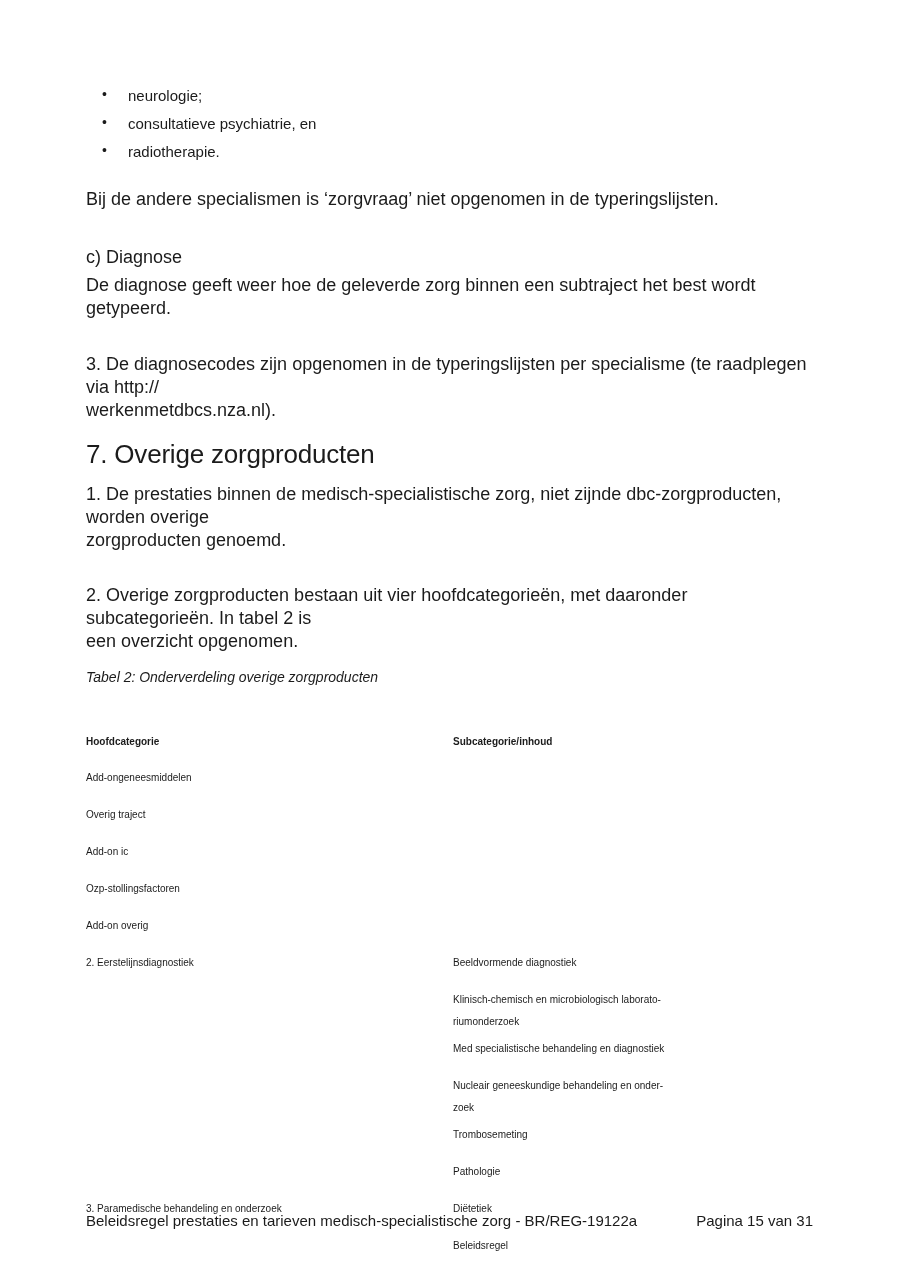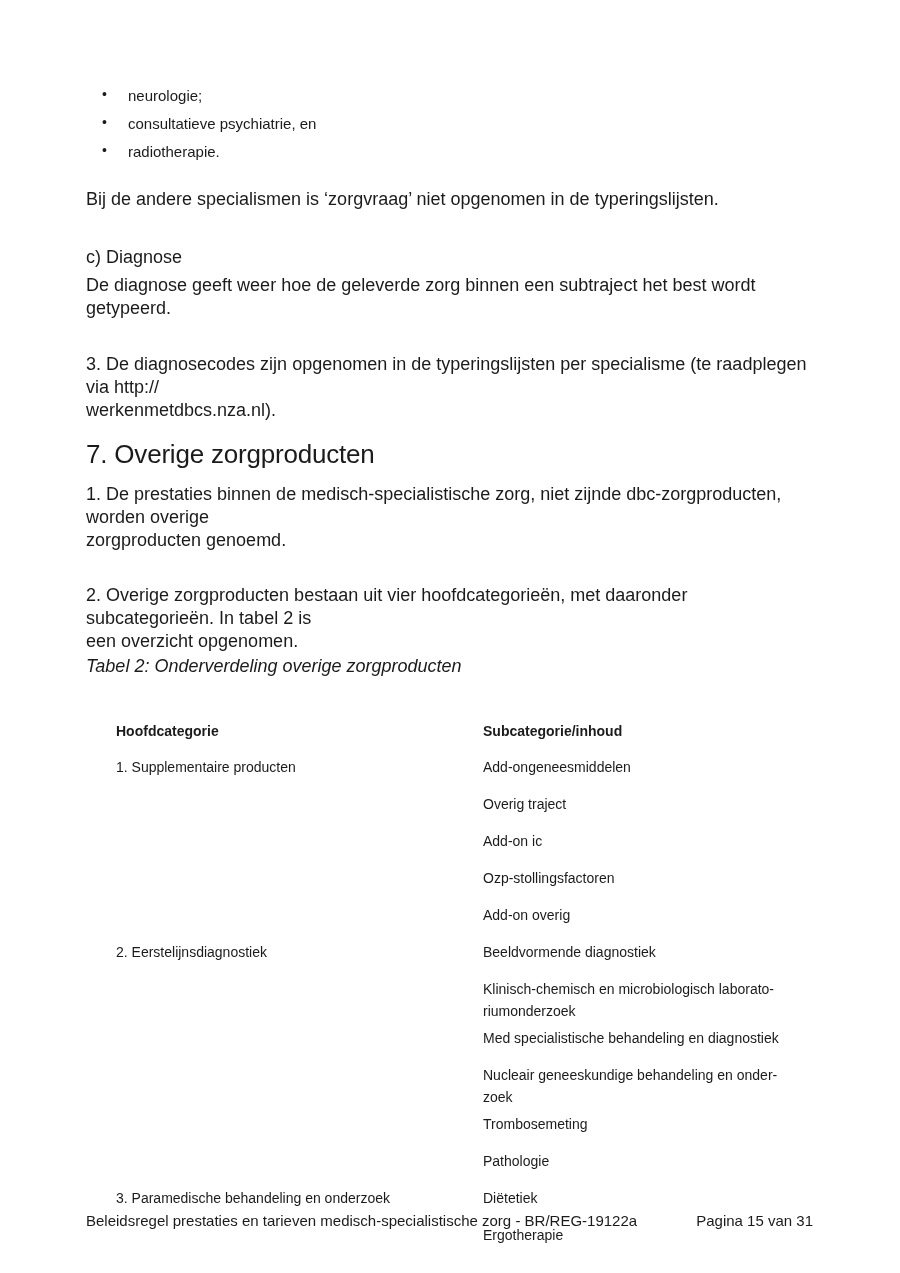--- a/index.html
+++ b/index.html
@@ -47,28 +47,28 @@
 
   .heading {
     margin: 16px 0 0 0;
     font-size: 26px;
     line-height: 32px;
     font-weight: 400;
     letter-spacing: -0.2px;
   }
 
   .table-caption {
-    margin-top: 3px;
-    font-size: 18px;
+    margin-top: 14px;
+    font-size: 14px;
     line-height: 20px;
     font-style: italic;
   }
 
   
-  .ozp-table { margin-top: 44px; font-size: 14px; margin-left: 30px; }
+  .ozp-table { margin-top: 44px; font-size: 10px; }
   .trow { display: flex; align-items: flex-start; }
   .cell-cat {
     width: 367px;
     flex-shrink: 0;
     line-height: 22px;
     padding-right: 10px;
     box-sizing: border-box;
   }
   .cell-sub { flex: 1; min-width: 0; }
   .thead .cell-cat, .thead .cell-sub {
@@ -135,21 +135,20 @@
   <p class="para table-caption">Tabel 2: Onderverdeling overige zorgproducten</p>
 
   <div class="ozp-table">
 
     <div class="trow thead">
       <div class="cell-cat">Hoofdcategorie</div>
       <div class="cell-sub">Subcategorie/inhoud</div>
     </div>
 
     <div class="trow">
-      <div class="cell-cat">1. Supplementaire producten</div>
       <div class="cell-sub">
         <div class="sub-item">Add-ongeneesmiddelen</div>
         <div class="sub-item">Overig traject</div>
         <div class="sub-item">Add-on ic</div>
         <div class="sub-item">Ozp-stollingsfactoren</div>
         <div class="sub-item">Add-on overig</div>
       </div>
     </div>
 
     <div class="trow">
@@ -163,21 +162,21 @@
 zoek</div>
         <div class="sub-item">Trombosemeting</div>
         <div class="sub-item">Pathologie</div>
       </div>
     </div>
 
     <div class="trow">
       <div class="cell-cat">3. Paramedische behandeling en onderzoek</div>
       <div class="cell-sub">
         <div class="sub-item">Diëtetiek</div>
-        <div class="sub-item">Ergotherapie</div>
+        <div class="sub-item">Beleidsregel</div>
       </div>
     </div>
 
   </div>
 
   <div class="page-footer">
     <span>Beleidsregel prestaties en tarieven medisch-specialistische zorg - BR/REG-19122a</span>
     <span>Pagina 15 van 31</span>
   </div>
 

